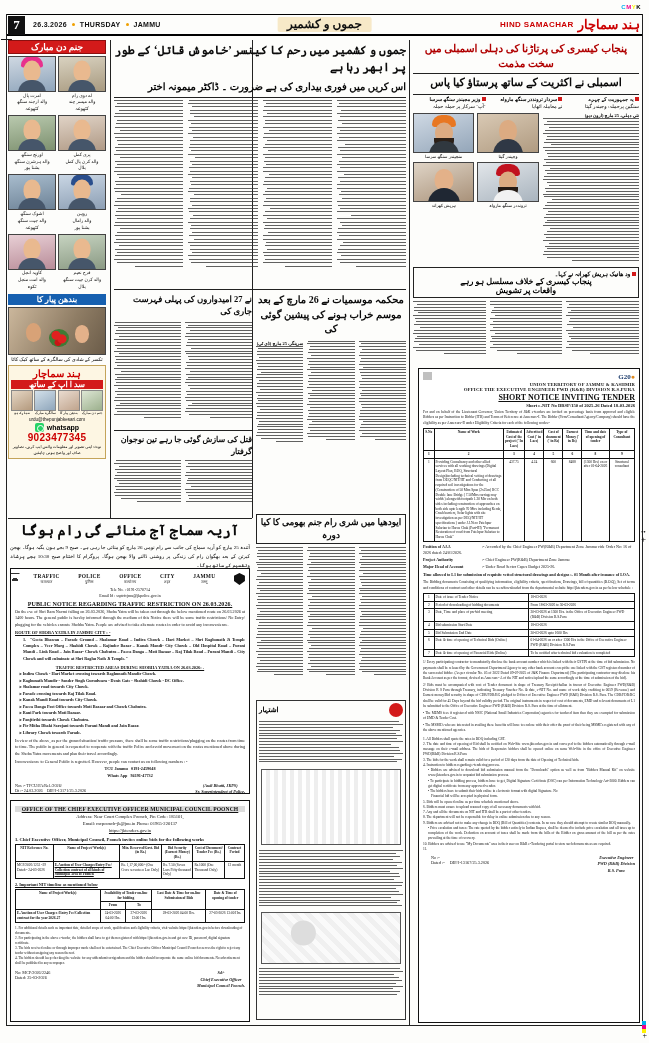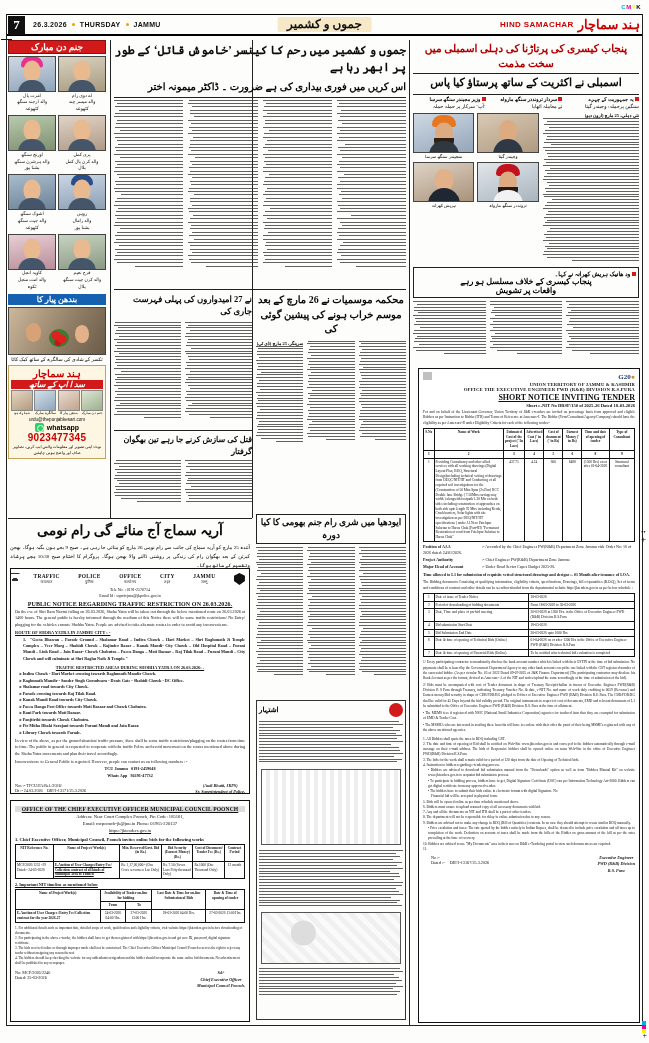--- a/index.html
+++ b/index.html
@@ -157,21 +157,21 @@
   .wa-ad {
     margin-top: 3px; border: 1px solid #c4a45a; background: #fdf6e3;
     padding: 2px;
   }
   .wa-brand {
     text-align:center; color:#cc0000; font-weight:bold; font-size:10px;
     direction:rtl; letter-spacing:-.5px;
   }
   .wa-sub {
     text-align:center; background:#d31a1a; color:#fff; font-weight:bold;
-    font-size:8px; direction:rtl; margin:1px 0;font-style:italic;
+    font-size:8px; direction:rtl; margin:1px 0;
   }
   .wa-thumbs { display:flex; gap:1.5px; }
   .wa-thumbs div {
     flex:1; height:21px; border:1px solid #888;
   }
   .wa-thumbs div:nth-child(1){background:linear-gradient(150deg,#e5d6c4,#b49a7e)}
   .wa-thumbs div:nth-child(2){background:linear-gradient(150deg,#d3e0ea,#8fa6bb)}
   .wa-thumbs div:nth-child(3){background:linear-gradient(150deg,#eadcd0,#c0a48d)}
   .wa-thumbs div:nth-child(4){background:linear-gradient(150deg,#dde6d4,#9cb08d)}
   .wa-labels{display:flex;gap:1.5px;direction:rtl;}
@@ -835,21 +835,21 @@
         <i style="width:98%"></i>
           <i style="width:95%"></i>
           <i style="width:100%"></i>
           <i style="width:55%"></i>
       </div>
     </div>
   </div>
 
   <div class="hrule" style="left:114px;top:430px;width:138px;"></div>
   <div style="position:absolute;left:114px;top:434px;width:138px;">
-    <div class="ur-head" style="font-size:8px;text-align:right;">قتل کی سازش کرنے جا رہے تین بھگوان گرفتار</div>
+    <div class="ur-head" style="font-size:8px;text-align:right;">قتل کی سازش گوئی جا رہے تین نوجوان گرفتار</div>
     <div class="urdu-body lines tight" style="direction:rtl;margin-top:3px;column-count:2;column-gap:4px;">
       <i style="width:100%"></i>
         <i style="width:96%"></i>
         <i style="width:99%"></i>
         <i style="width:93%"></i>
         <i style="width:98%"></i>
       <i style="width:100%"></i>
         <i style="width:95%"></i>
         <i style="width:97%"></i>
         <i style="width:99%"></i>
@@ -872,21 +872,21 @@
       <i style="width:97%"></i>
         <i style="width:100%"></i>
         <i style="width:99%"></i>
         <i style="width:90%"></i>
         <i style="width:66%"></i>
     </div>
   </div>
 
   <div class="hrule" style="left:8px;top:518px;width:244px;"></div>
   <div style="position:absolute;left:10px;top:521px;width:240px;">
-    <div class="ur-head" style="font-size:14px;letter-spacing:1px;">آریہ سماج آج منائے گی رام نومی</div>
+    <div class="ur-head" style="font-size:14px;letter-spacing:1px;">آریہ سماج آج منائے گی رام ہوگا</div>
     <div class="urdu-body" style="direction:rtl;font-size:5px;line-height:1.8;text-align:justify;margin-top:2px;">آئندہ 25 مارچ کو آریہ سماج کی جانب سے رام نومی 26 مارچ کو منائی جا رہی ہے۔ صبح 9 بجے ہون یگیہ ہوگا۔ بھجن کیرتن کے بعد بھگوان رام کی زندگی پر روشنی ڈالنے والا بھجن ہوگا۔ پروگرام کا اختتام صبح 10:30 بجے پرشاد وتقسیم کے ساتھ ہوگا۔</div>
   </div>
 
   <div class="adbox" style="left:10px; top:568px; width:240px; height:226px;">
     <div class="hdr-strip">
       <div>
         <span class="emblem"></span>
       </div>
       <div>
         <span>TRAFFIC</span>

